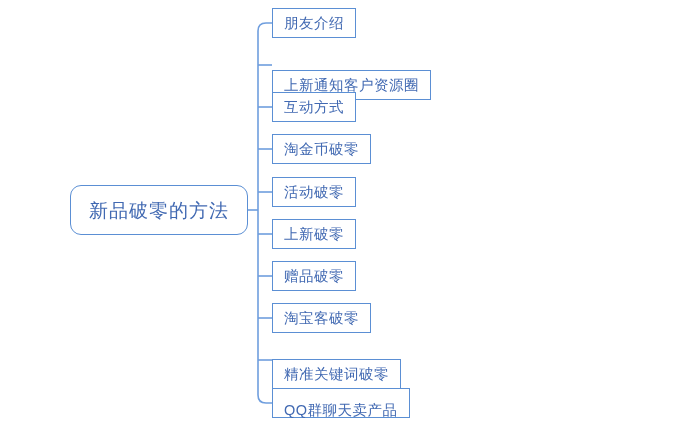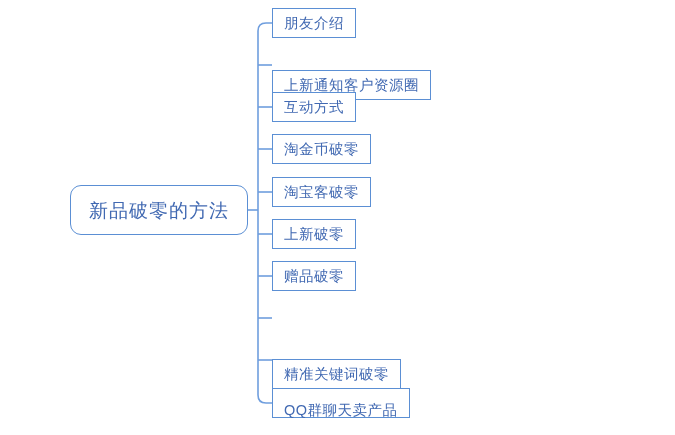--- a/index.html
+++ b/index.html
@@ -102,31 +102,34 @@
 
   <div class="node node-child" style="top:92px;justify-content:flex-end;">
     <span class="node-label">互动方式</span>
   </div>
 
   <div class="node node-child" style="top:134px;">
     <span class="node-label">淘金币破零</span>
   </div>
 
   <div class="node node-child" style="top:177px;">
-    <span class="node-label">淘宝客破零</span>
+    <span class="node-label">活动破零</span>
   </div>
 
   <div class="node node-child" style="top:219px;">
     <span class="node-label">上新破零</span>
   </div>
 
   <div class="node node-child" style="top:261px;">
     <span class="node-label">赠品破零</span>
   </div>
 
+  <div class="node node-child" style="top:303px;">
+    <span class="node-label">淘宝客破零</span>
+  </div>
 
   <div class="node node-child" style="top:345px;margin-top:14px;">
     <span class="node-label">精准关键词破零</span>
   </div>
 
   <div class="node node-child" style="top:388px;align-items:flex-end;">
     <span class="node-label">QQ群聊天卖产品</span>
   </div>
 
 </div>

